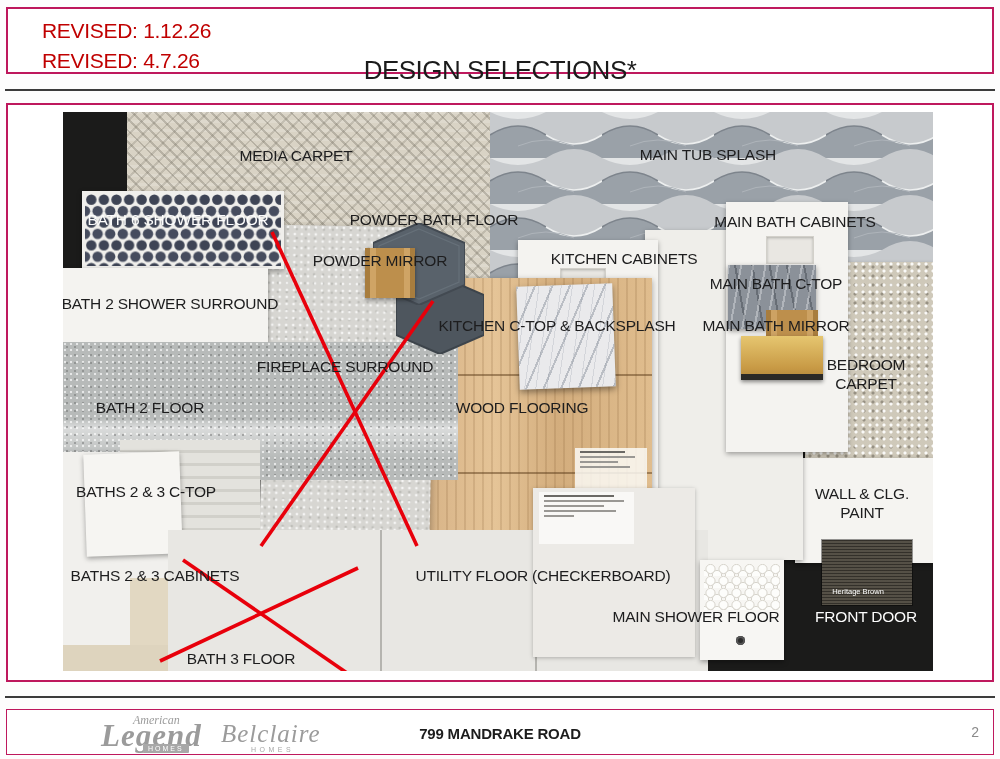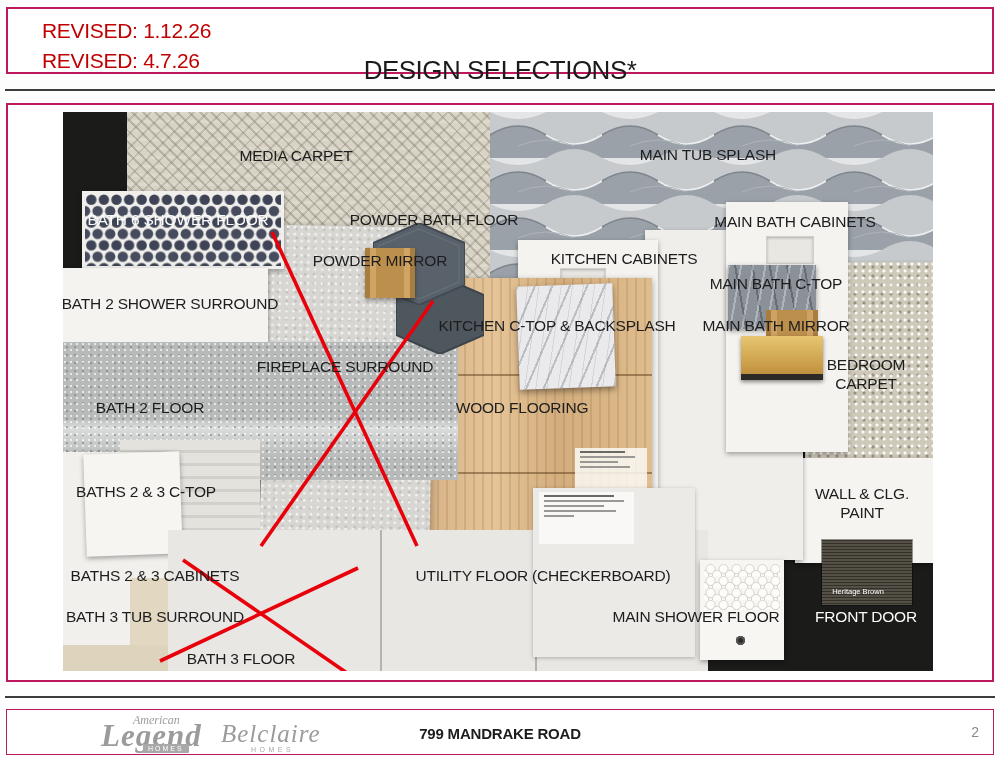--- a/index.html
+++ b/index.html
@@ -213,21 +213,20 @@
     <div class="label" style="left:713px;top:172px;">MAIN BATH C-TOP</div>
     <div class="label" style="left:494px;top:214px;">KITCHEN C-TOP &amp; BACKSPLASH</div>
     <div class="label" style="left:713px;top:214px;">MAIN BATH MIRROR</div>
     <div class="label" style="left:282px;top:255px;">FIREPLACE SURROUND</div>
     <div class="label wrap" style="left:803px;top:262px;width:100px;">BEDROOM CARPET</div>
     <div class="label" style="left:87px;top:296px;">BATH 2 FLOOR</div>
     <div class="label" style="left:459px;top:296px;">WOOD FLOORING</div>
     <div class="label" style="left:83px;top:380px;">BATHS 2 &amp; 3 C-TOP</div>
     <div class="label wrap" style="left:799px;top:391px;width:120px;">WALL &amp; CLG. PAINT</div>
     <div class="label" style="left:92px;top:464px;">BATHS 2 &amp; 3 CABINETS</div>
-    <div class="label" style="left:92px;top:505px;">BATH 3 TUB SURROUND</div>
     <div class="label" style="left:480px;top:464px;">UTILITY FLOOR (CHECKERBOARD)</div>
     <div class="label" style="left:633px;top:505px;">MAIN SHOWER FLOOR</div>
     <div class="label" style="left:178px;top:547px;">BATH 3 FLOOR</div>
     <div class="label white" style="left:803px;top:505px;">FRONT DOOR</div>
   </div>
 
   <div class="hrule" style="top:696px;"></div>
 
   <div class="box" style="left:6px;top:709px;width:988px;height:46px;border-width:1.5px;">
     <div style="position:absolute;left:86px;top:2px;width:260px;height:42px;">

